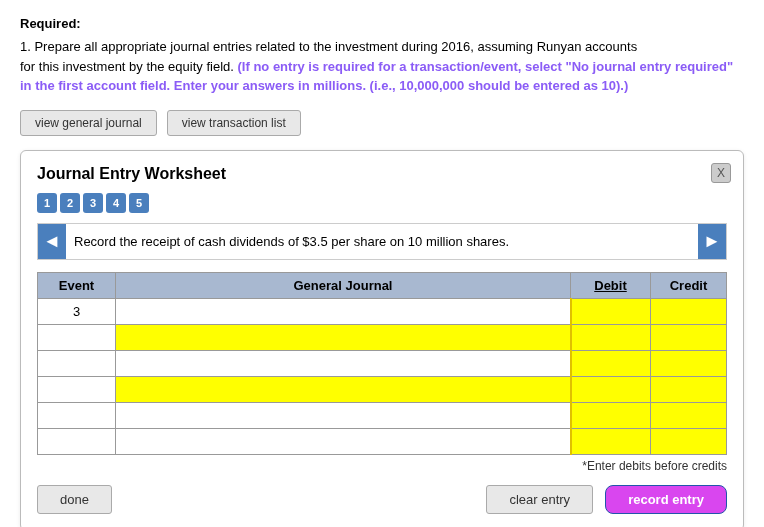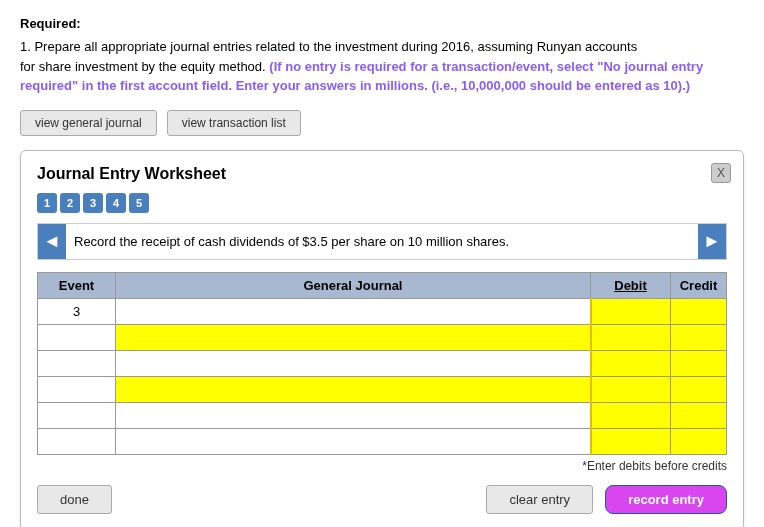--- a/index.html
+++ b/index.html
@@ -123,21 +123,21 @@
       background: #a8b8d0;
       border: 1px solid #999;
       padding: 5px 8px;
       text-align: center;
       font-size: 13px;
       font-weight: bold;
     }
     .journal-table th.event-col { width: 78px; }
     .journal-table th.journal-col { }
     .journal-table th.debit-col { width: 80px; text-decoration: underline; }
-    .journal-table th.credit-col { width: 56px; }
+    .journal-table th.credit-col { width: 76px; }
 
     .journal-table td {
       border: 1px solid #999;
       padding: 4px 6px;
       height: 26px;
       font-size: 13px;
     }
     .journal-table td.event-cell {
       text-align: center;
       background: #fff;
@@ -196,21 +196,21 @@
       font-weight: bold;
     }
   </style>
 </head>
 <body>
 
 <div class="required-label">Required:</div>
 
 <div class="instruction-block">
   <span>1.  Prepare all appropriate journal entries related to the investment during 2016, assuming Runyan accounts</span><br>
-  <span>for share investment by the equity method.</span>
+  <span>for this investment by the equity field.</span>
   <span class="red-bold">(If no entry is required for a transaction/event, select "No journal entry required" in the first account field. Enter your answers in millions. (i.e., 10,000,000 should be entered as 10).)</span>
 </div>
 
 <div class="top-buttons">
   <button class="top-btn">view general journal</button>
   <button class="top-btn">view transaction list</button>
 </div>
 
 <div class="worksheet-container">
   <div class="close-btn">X</div>

